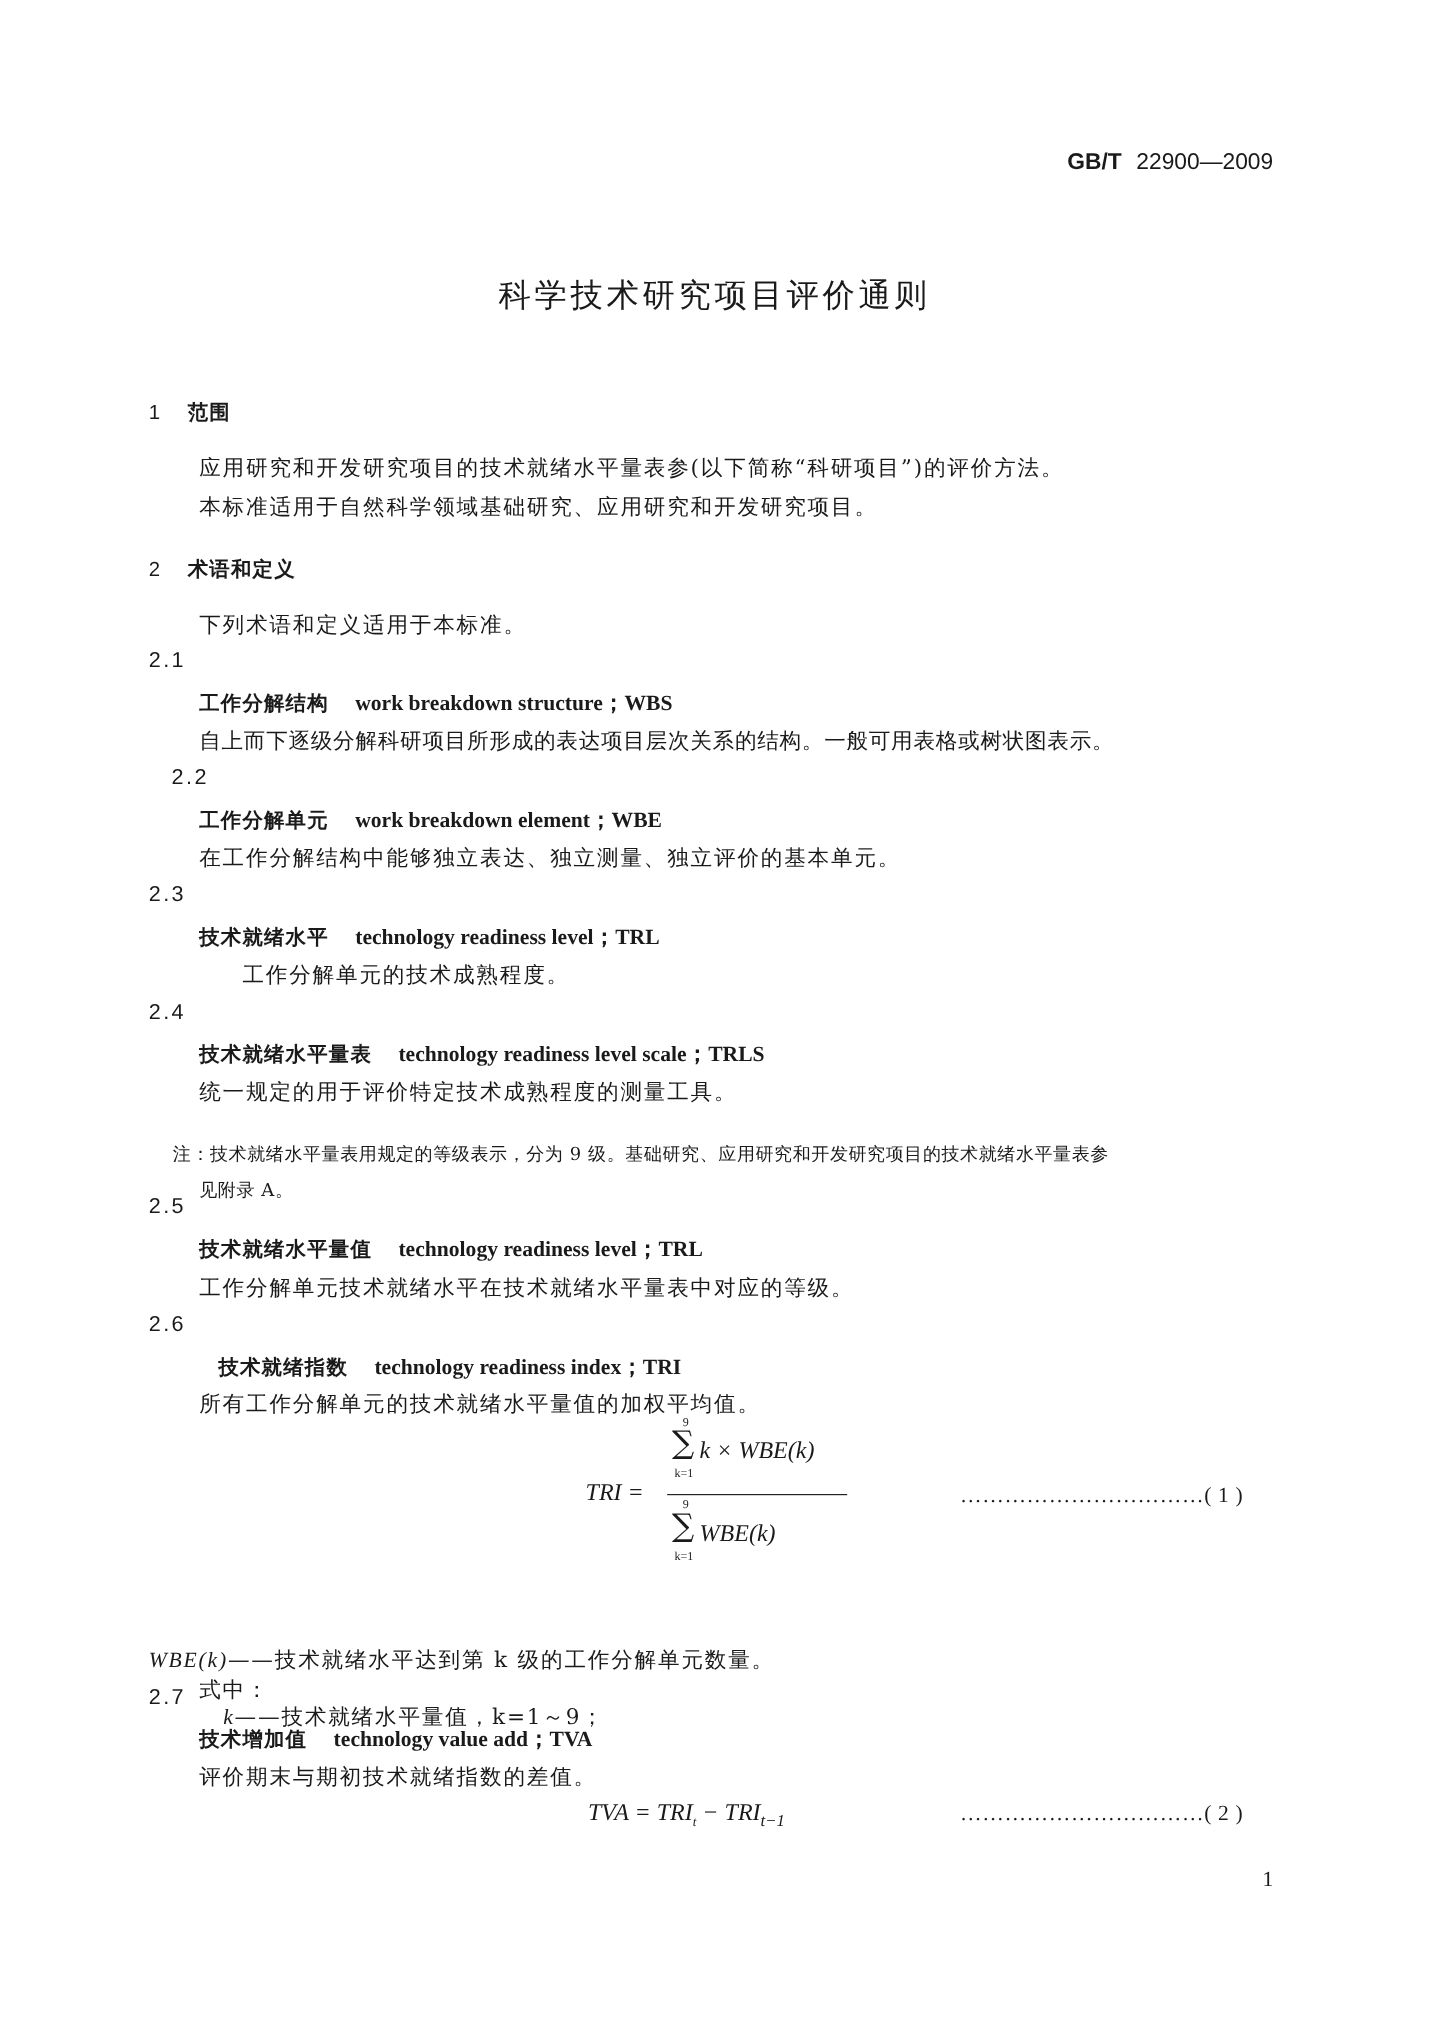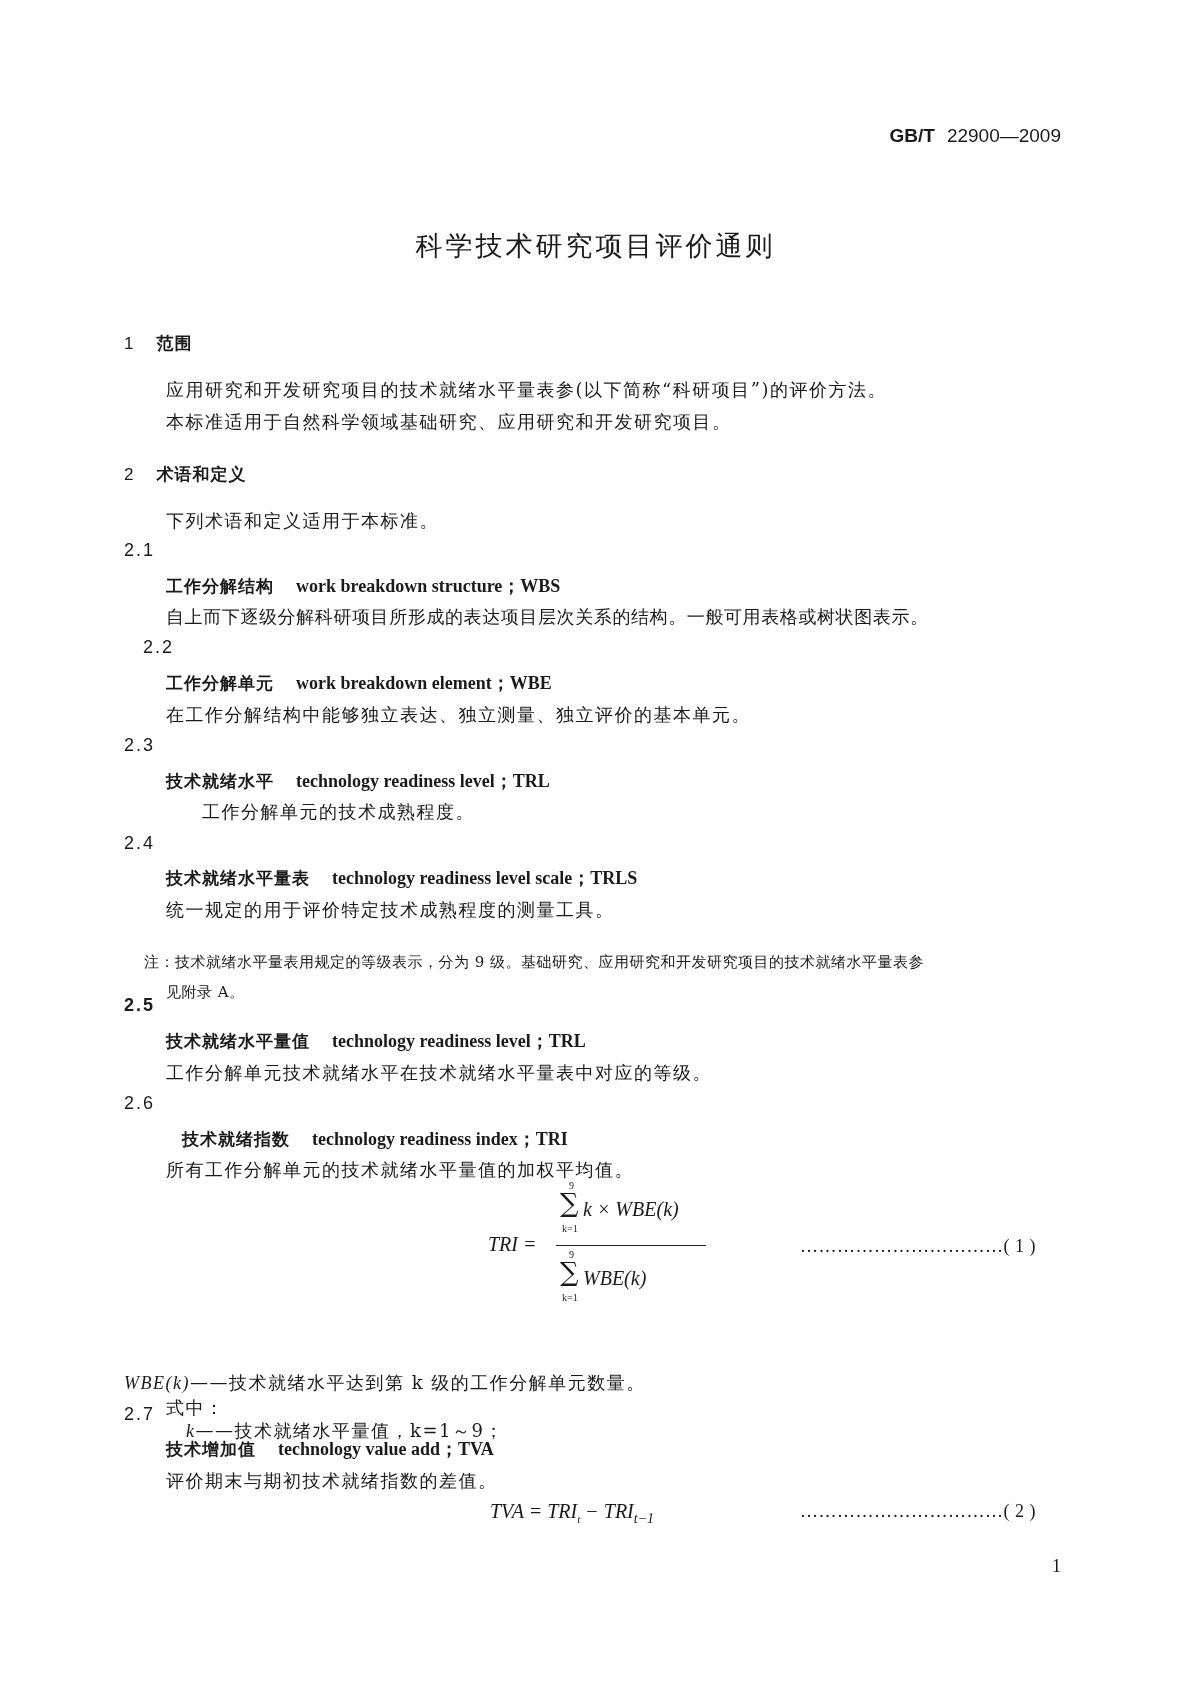--- a/index.html
+++ b/index.html
@@ -72,21 +72,21 @@
 <div class="abs para" style="top:800px; left:166px;margin-left:36px;">工作分解单元的技术成熟程度。</div>
 
 <div class="abs clause-no" style="top:833px; left:124px;">2.4</div>
 <div class="abs term" style="top:866px; left:166px;">
   <span class="zh">技术就绪水平量表</span><span class="en">technology readiness level scale；TRLS</span>
 </div>
 <div class="abs para" style="top:898px; left:166px;">统一规定的用于评价特定技术成熟程度的测量工具。</div>
 <div class="abs note" style="top:933px; left:144px;">注：技术就绪水平量表用规定的等级表示，分为 9 级。基础研究、应用研究和开发研究项目的技术就绪水平量表参</div>
 <div class="abs note" style="top:963px; left:166px;">见附录 A。</div>
 
-<div class="abs clause-no" style="top:995px; left:124px;font-weight:bold;">2.5</div>
+<div class="abs clause-no" style="top:995px; left:124px;">2.5</div>
 <div class="abs term" style="top:1029px; left:166px;">
   <span class="zh">技术就绪水平量值</span><span class="en">technology readiness level；TRL</span>
 </div>
 <div class="abs para" style="top:1061px; left:166px;">工作分解单元技术就绪水平在技术就绪水平量表中对应的等级。</div>
 
 <div class="abs clause-no" style="top:1093px; left:124px;">2.6</div>
 <div class="abs term" style="top:1127px; left:182px;">
   <span class="zh">技术就绪指数</span><span class="en">technology readiness index；TRI</span>
 </div>
 <div class="abs para" style="top:1158px; left:166px;">所有工作分解单元的技术就绪水平量值的加权平均值。</div>

